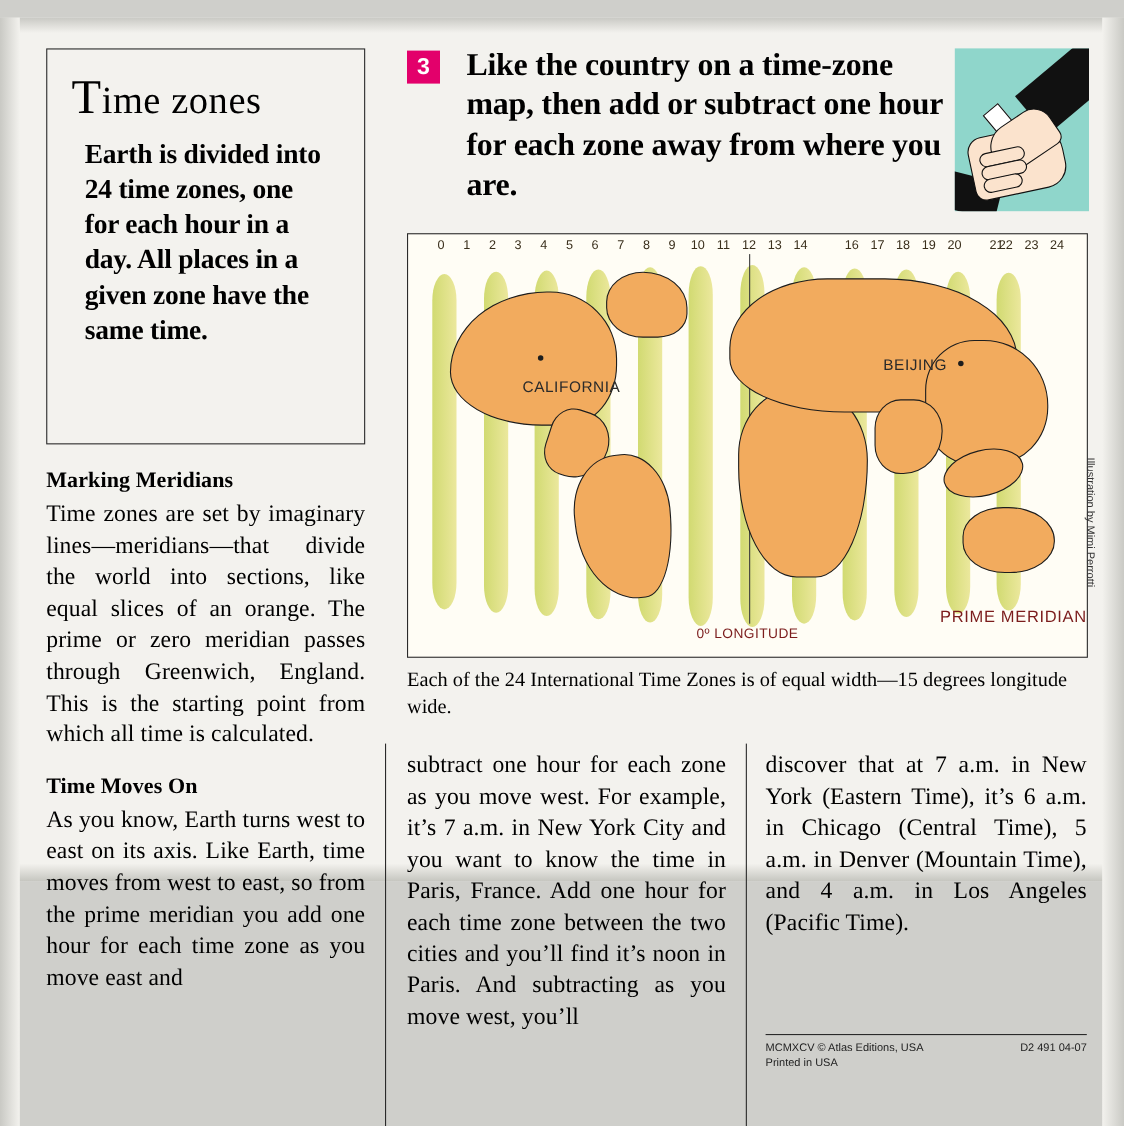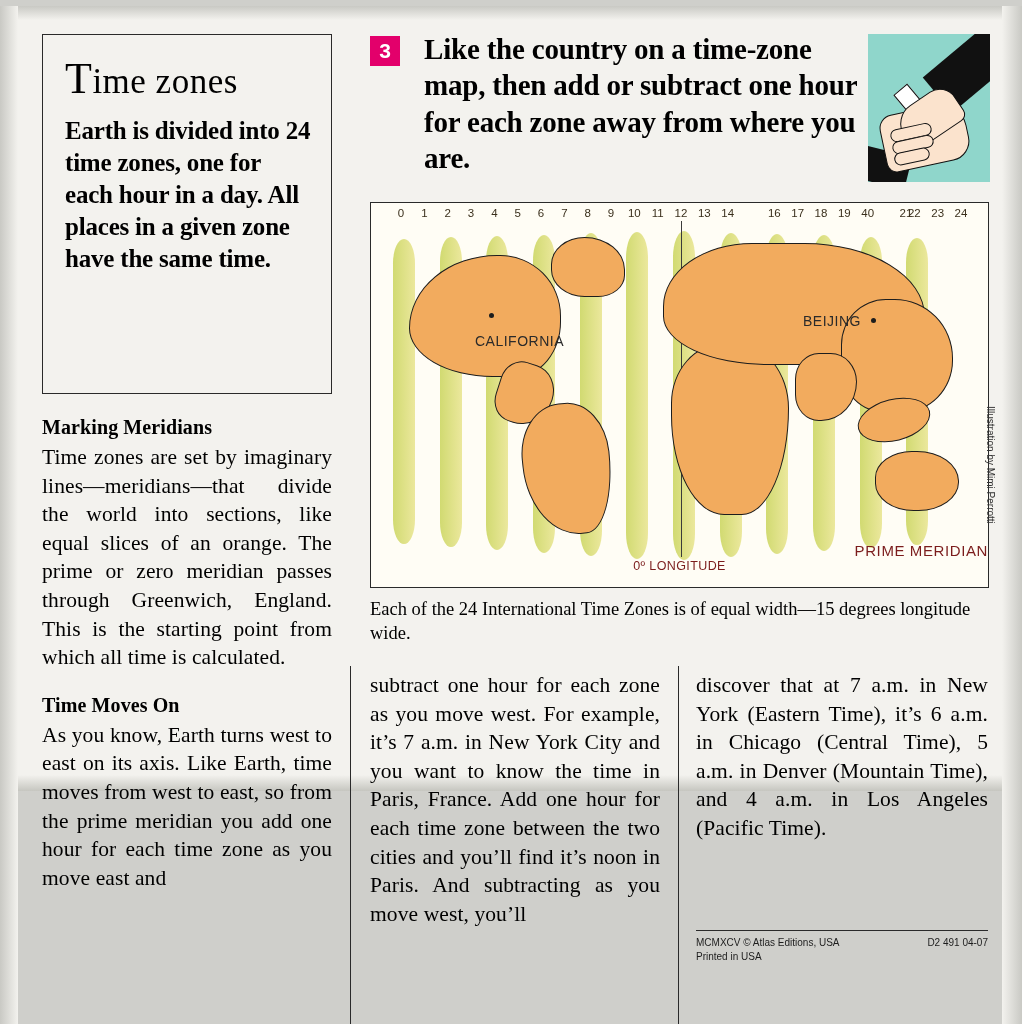--- a/index.html
+++ b/index.html
@@ -8,21 +8,21 @@
     background: #cfcfcb;
   }
   body {
     width: 1022px;
     height: 1024px;
     overflow: hidden;
     font-family: "Liberation Serif", serif;
   }
   .card {
     position: absolute;
-    left: 0; top: 6px;
+    left: 0; top: 16px;
     width: 1022px;
     height: 785px;
     background: #f3f2ee;
     box-sizing: border-box;
     padding-left: 36px;
   }
   
   .edge-top {
     position: absolute; left: 0; top: 0; width: 1022px; height: 14px;
     background: linear-gradient(to bottom, #c9c9c4, #f3f2ee);
@@ -62,21 +62,21 @@
     line-height: 1;
     letter-spacing: .5px;
   }
   .title-box h1 .cap {
     font-size: 44px;
   }
   .lede {
     font-size: 25px;
     font-weight: bold;
     line-height: 1.28;
-    margin: 0;
+    margin: 12px;
     letter-spacing: -0.2px;
   }
   .sub-head {
     font-size: 20px;
     font-weight: bold;
     margin: 22px 0 4px 0;
     letter-spacing: .1px;
   }
   .body-text {
     font-size: 21.5px;
@@ -353,21 +353,21 @@
         <span style="left: 263.333px; text-align: center;">10</span>
         <span style="left: 286.667px;">11</span>
         <span style="left: 310px;">12</span>
         <span style="left: 333.333px;">13</span>
         <span style="left: 356.667px;">14</span>
         <span style="left: 380px; margin-top: 44px;">15</span>
         <span style="left: 403.333px;">16</span>
         <span style="left: 426.667px;">17</span>
         <span style="left: 450px;">18</span>
         <span style="left: 473.333px;">19</span>
-        <span style="left: 496.667px;">40</span>
+        <span style="left: 496.667px;">20</span>
         <span style="left: 520px; margin-left: 15px;">21</span>
         <span style="left: 543.333px;">22</span>
         <span style="left: 566.667px;">23</span>
         <span style="left: 590px;">24</span>
       </div>
     <div class="zones" id="zone-bands">
         <div class="zone-band" style="left: 22px; width: 22.1667px; top: 13.6667px; height: 305.083px;"></div>
         <div class="zone-band" style="left: 68.6667px; width: 22.1667px; top: 12.3333px; height: 309.417px;"></div>
         <div class="zone-band" style="left: 115.333px; width: 22.1667px; top: 11px; height: 313.75px;"></div>
         <div class="zone-band" style="left: 162px; width: 22.1667px; top: 9.66667px; height: 318.083px;"></div>

